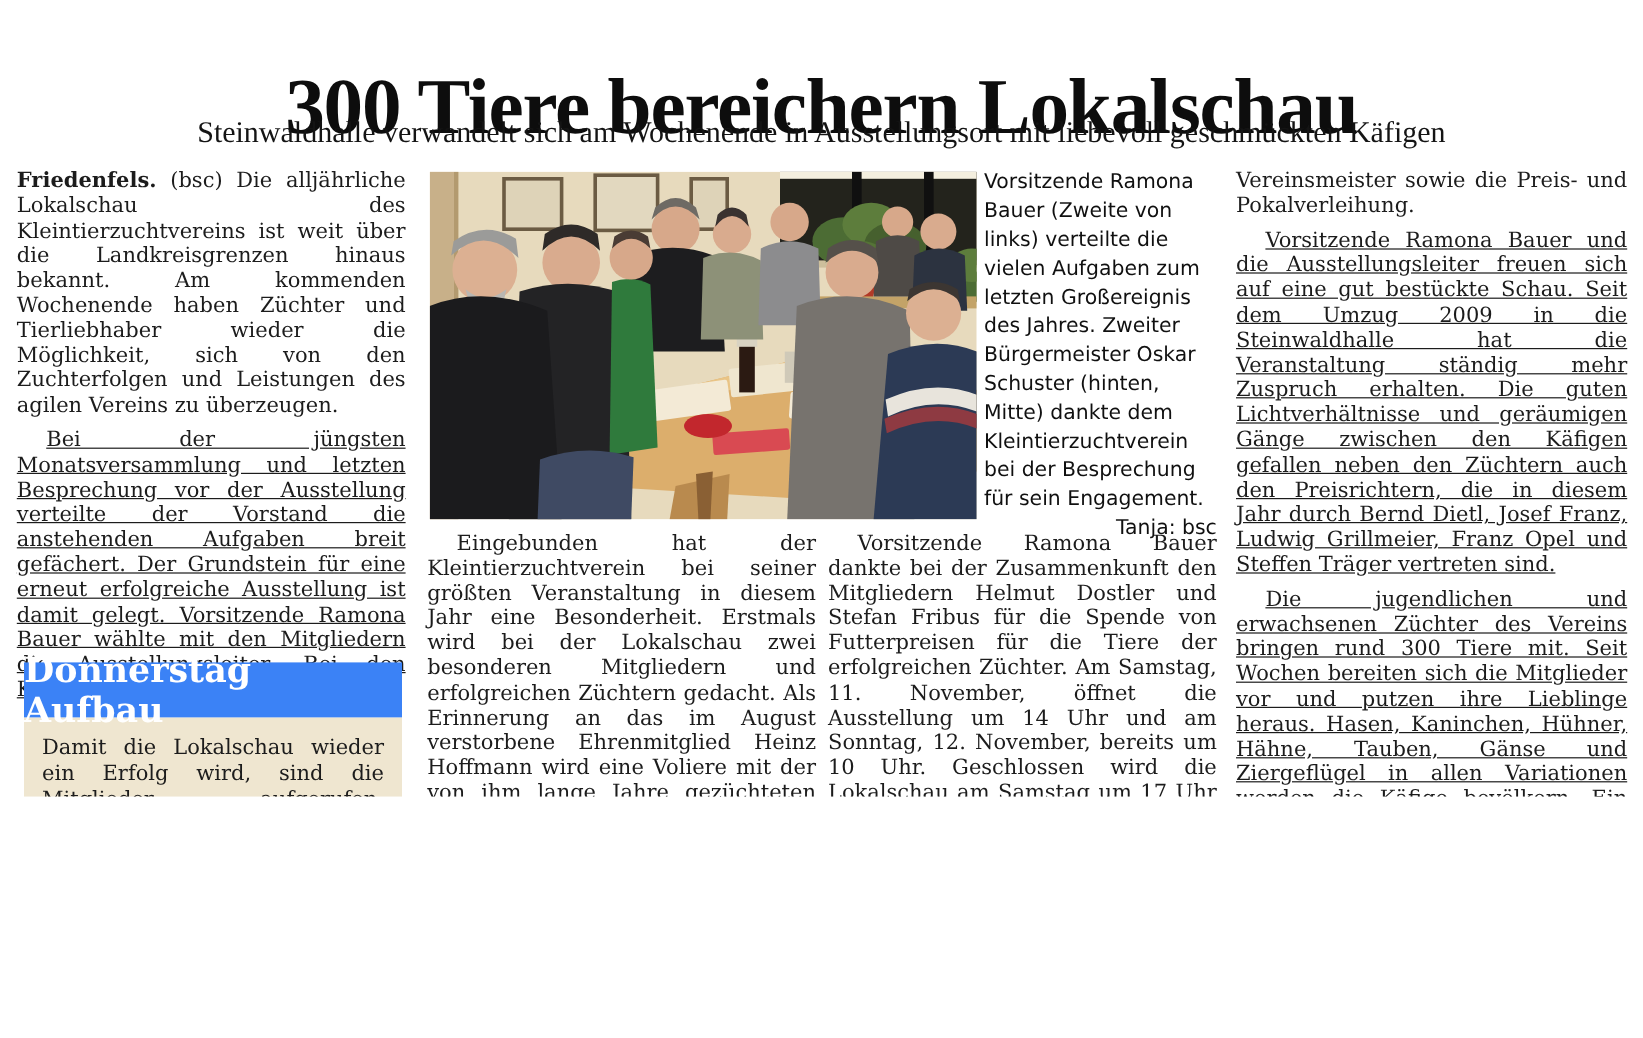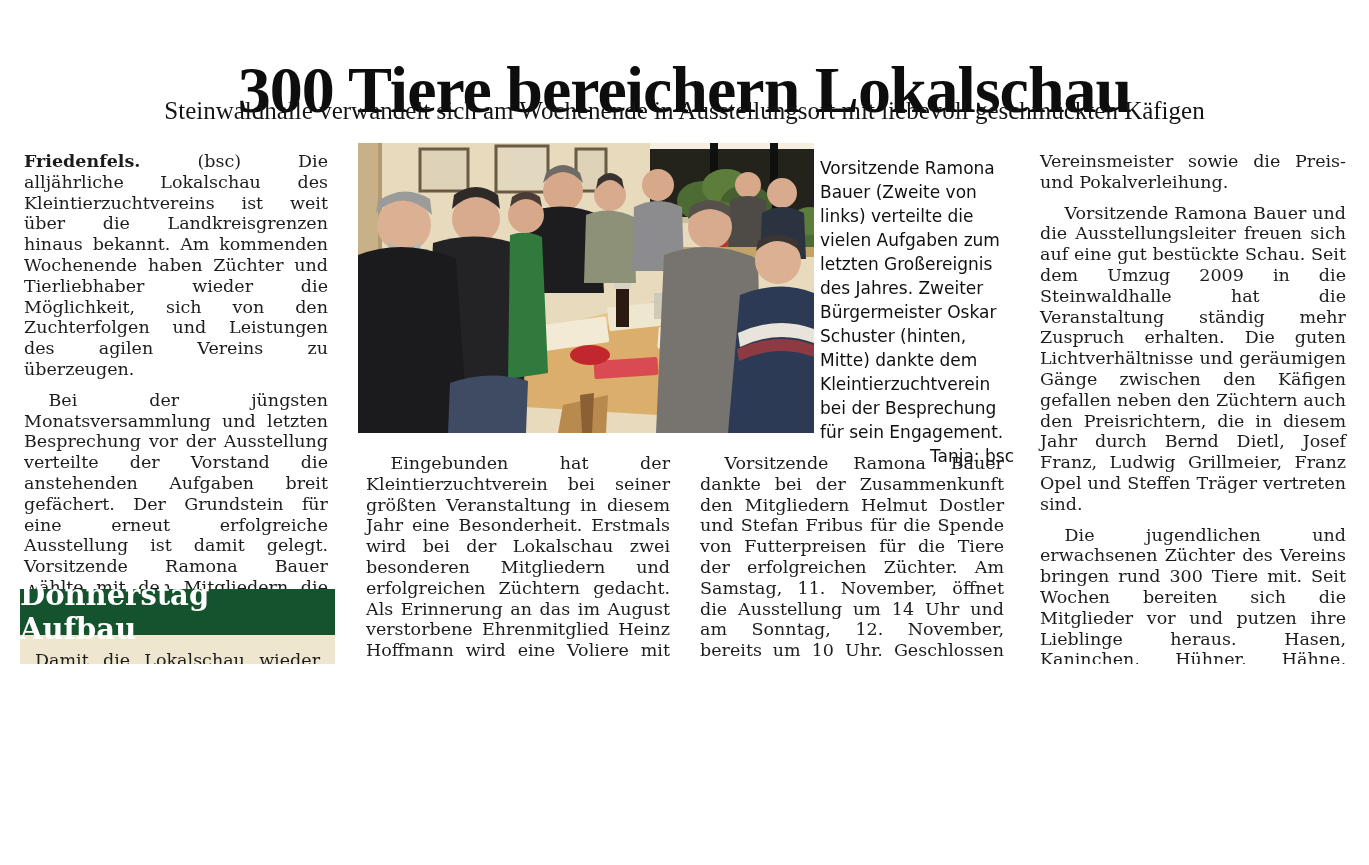--- a/index.html
+++ b/index.html
@@ -29,22 +29,22 @@
   }
   .bodytext{
     position:absolute;
     font-size:17.5px;
     line-height:20.8px;
     text-align:justify;
     hyphens:auto;
     -webkit-hyphens:auto;
     overflow-wrap:break-word;
   }
-  .bodytext p{margin:10px;}
-  .bodytext p + p{margin-top:8px;}
+  .bodytext p{margin:0;}
+  .bodytext p + p{margin-top:8px;text-decoration:underline;}
   .indent{text-indent:1.4em;}
   .lead{font-weight:bold;}
   #col1{left:14px;top:141px;width:324px;}
   #col2{left:356px;top:443px;width:324px;}
   #col3{left:690px;top:443px;width:324px;}
   #col4{left:1030px;top:141px;width:326px;}
   .infobox{
     position:absolute;left:20px;top:552px;width:315px;
   }
   .infobox-title{
@@ -62,21 +62,21 @@
     text-align:justify;
     hyphens:auto;
     -webkit-hyphens:auto;
     color:#1c1c1c;
   }
   .photo{
     position:absolute;left:358px;top:143px;width:456px;height:290px;
     overflow:hidden;
   }
   .caption{
-    position:absolute;left:820px;top:156px;width:194px;
+    position:absolute;left:820px;top:140px;width:194px;
     font-family:"DejaVu Sans", sans-serif;
     font-size:17px;
     line-height:24px;
     color:#101010;
     text-align:left;
   }
   .caption .credit{
     display:block;
     text-align:right;
   }
@@ -96,21 +96,21 @@
 
   <h1 class="headline">300 Tiere bereichern Lokalschau</h1>
   <div class="subhead">Steinwaldhalle verwandelt sich am Wochenende in Ausstellungsort mit liebevoll geschmückten Käfigen</div>
 
   <div id="col1" class="bodytext" lang="de">
     <p><span class="lead">Friedenfels.</span><span> (bsc) Die alljährliche Lokalschau des Kleintierzuchtvereins ist weit über die Landkreisgrenzen hinaus bekannt. Am kommenden Wochenende haben Züchter und Tierliebhaber wieder die Möglichkeit, sich von den Zuchterfolgen und Leistungen des agilen Vereins zu überzeugen.</span></p>
     <p class="indent">Bei der jüngsten Monatsversammlung und letzten Besprechung vor der Ausstellung verteilte der Vorstand die anstehenden Aufgaben breit gefächert. Der Grundstein für eine erneut erfolgreiche Ausstellung ist damit gelegt. Vorsitzende Ramona Bauer wählte mit den Mitgliedern die Ausstellungsleiter. Bei den Kanin-</p>
   </div>
 
   <div class="infobox">
-    <div class="infobox-title" id="infobox-title" style="background: #14532d; margin-top: 37px;">Donnerstag Aufbau</div>
+    <div class="infobox-title" id="infobox-title" style="background: #3b82f6;">Donnerstag Aufbau</div>
     <div class="infobox-body" id="infobox-body" lang="de" style="background: rgb(239, 230, 208);">Damit die Lokalschau wieder ein Erfolg wird, sind die Mitglieder aufgerufen, nochmals in diesem Jahr kräftig mit anzupacken. Dazu trifft sich der Kleintierzuchtverein am Donnerstag, 9. November, um 17 Uhr zum Aufbau der Käfige und zur Ausschmückung der Steinwaldhalle. Der Abbau folgt am Sonntag unmittelbar nach der Ausstellung. (bsc)</div>
   </div>
 
   <div class="photo">
     <svg width="456" height="290" viewBox="0 0 456 290" xmlns="http://www.w3.org/2000/svg">
 
       <rect x="0" y="0" width="456" height="290" fill="#e7dabd"></rect>
       <rect x="0" y="0" width="20" height="290" fill="#c8b089"></rect>
       <rect x="20" y="0" width="6" height="290" fill="#a5첫8e66" opacity="0"></rect>
       <rect x="20" y="0" width="4" height="290" fill="#b39a6f"></rect>

